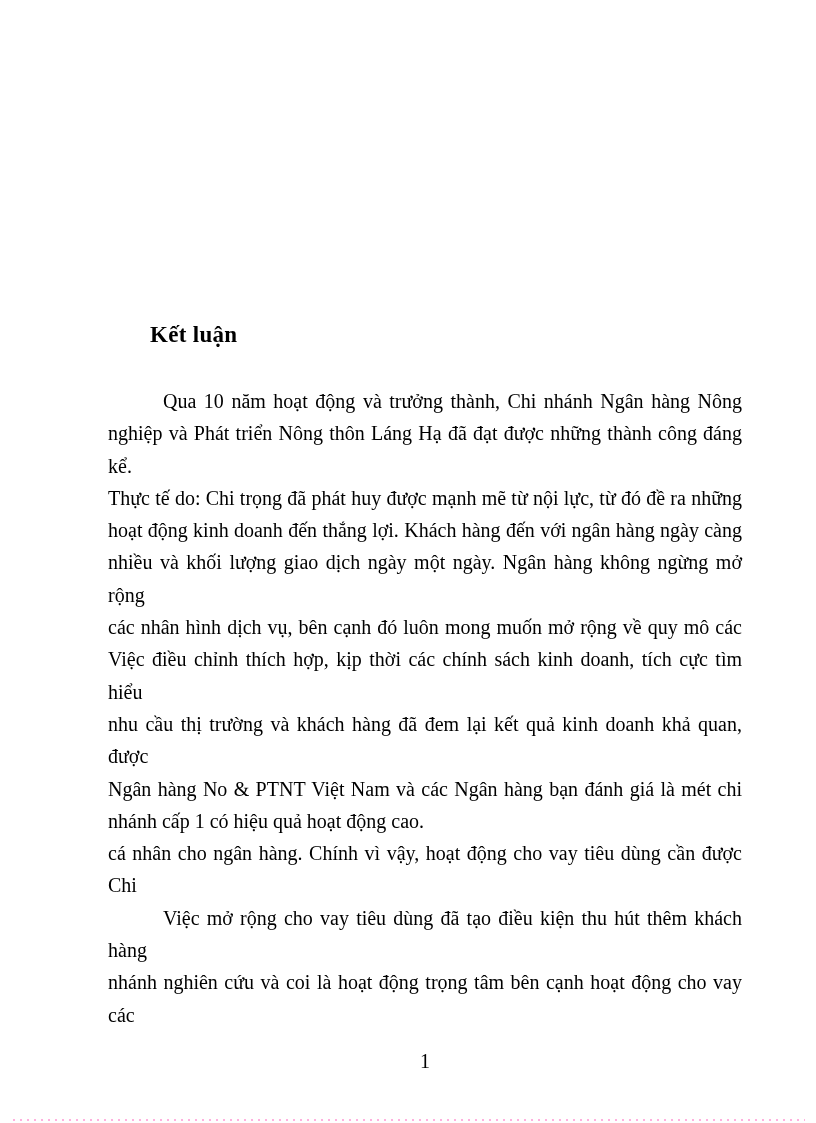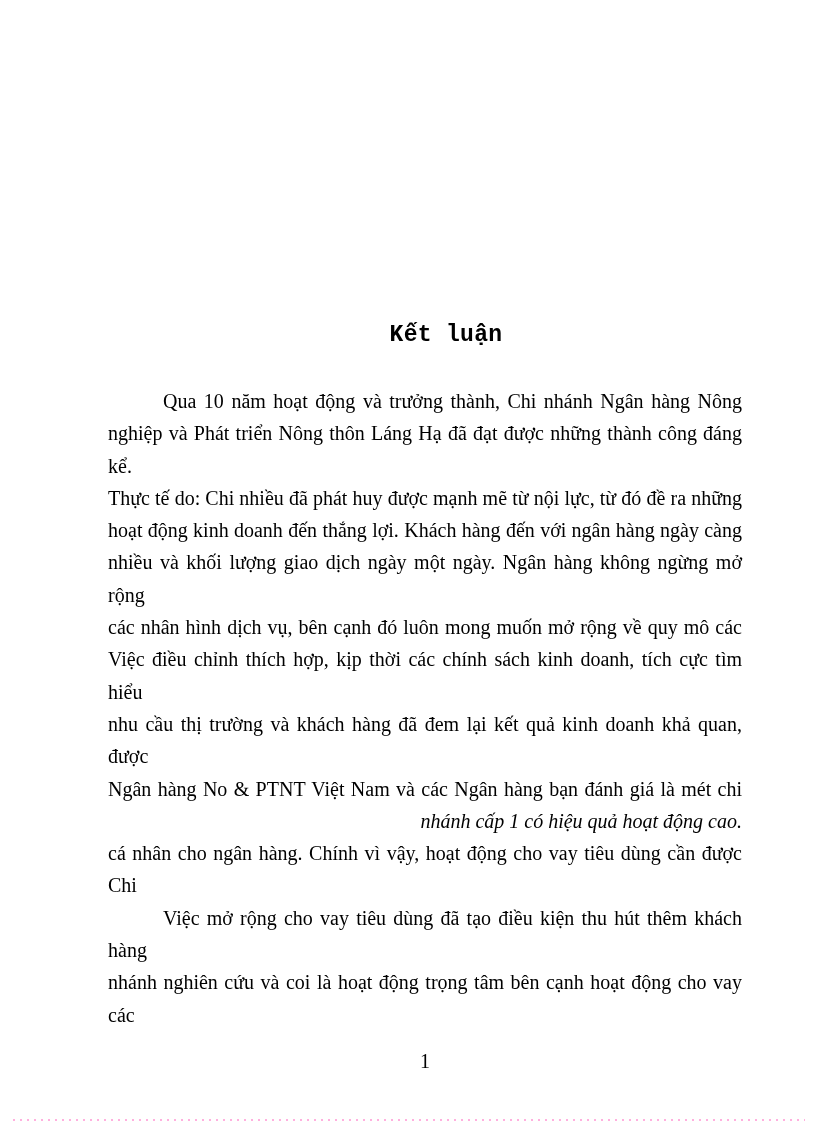--- a/index.html
+++ b/index.html
@@ -23,41 +23,39 @@
   .content {
     position: absolute;
     left: 108px;
     top: 322px;
     width: 634px;
   }
   .doc-title {
     font-size: 23px;
     font-weight: bold;
     line-height: 26px;
-    text-align: center;
+    text-align: left;
     margin: 0 0 37px 42px;
     letter-spacing: 0.3px;
-    font-family: Liberation Mono, monospace;
   }
   .para {
     margin: 0;
   }
   .line {
     font-size: 20px;
     line-height: 32.3px;
     text-align: justify;
     text-align-last: justify;
   }
   .line.first {
     text-indent: 55px;
   }
   .line.last {
-    text-align: right;
+    text-align: left;
     text-align-last: auto;
-    font-style: italic;
   }
   .footer {
     position: absolute;
     left: 108px;
     top: 1045px;
     width: 634px;
     text-align: center;
     font-size: 20px;
     line-height: 32.3px;
   }
@@ -79,21 +77,21 @@
 
 <div class="page">
 
   <div class="content">
     <h1 class="doc-title">Kết luận</h1>
 
     <div id="paragraphs">
         <div class="para">
           <div class="line first">Qua 10 năm hoạt động và trưởng thành, Chi nhánh Ngân hàng Nông</div>
           <div class="line">nghiệp và Phát triển Nông thôn Láng Hạ đã đạt được những thành công đáng kể.</div>
-          <div class="line">Thực tế do: Chi nhiều đã phát huy được mạnh mẽ từ nội lực, từ đó đề ra những</div>
+          <div class="line">Thực tế do: Chi trọng đã phát huy được mạnh mẽ từ nội lực, từ đó đề ra những</div>
           <div class="line">hoạt động kinh doanh đến thắng lợi. Khách hàng đến với ngân hàng ngày càng</div>
           <div class="line">nhiều và khối lượng giao dịch ngày một ngày. Ngân hàng không ngừng mở rộng</div>
           <div class="line">các nhân hình dịch vụ, bên cạnh đó luôn mong muốn mở rộng về quy mô các</div>
           <div class="line">Việc điều chỉnh thích hợp, kịp thời các chính sách kinh doanh, tích cực tìm hiểu</div>
           <div class="line">nhu cầu thị trường và khách hàng đã đem lại kết quả kinh doanh khả quan, được</div>
           <div class="line">Ngân hàng No &amp; PTNT Việt Nam và các Ngân hàng bạn đánh giá là mét chi</div>
           <div class="line last">nhánh cấp 1 có hiệu quả hoạt động cao.</div>
         </div>
         <div class="para">
           <div class="line">cá nhân cho ngân hàng. Chính vì vậy, hoạt động cho vay tiêu dùng cần được Chi</div>

